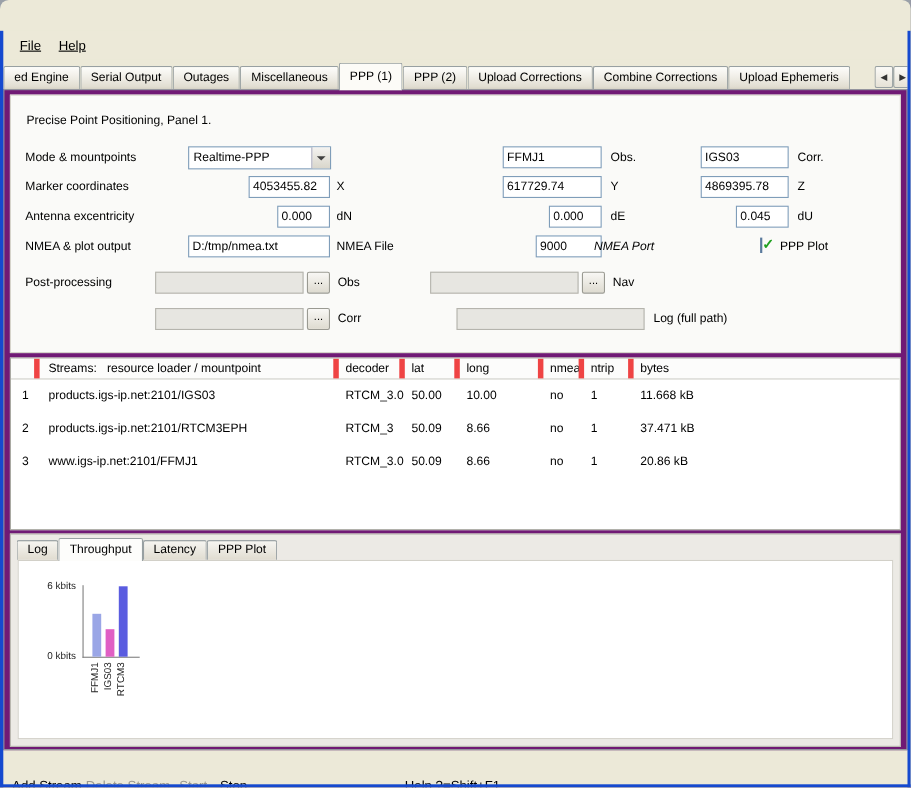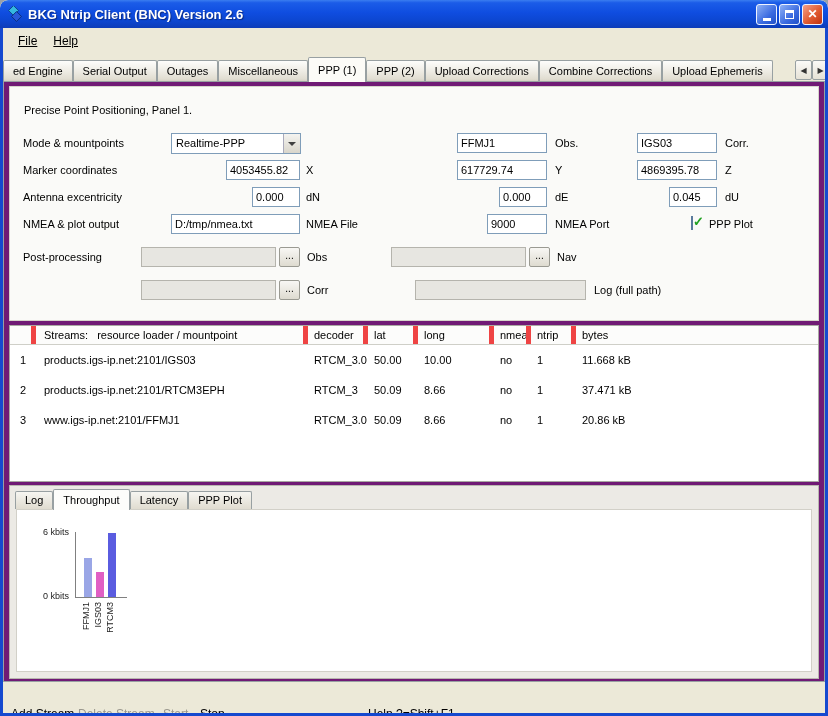--- a/index.html
+++ b/index.html
@@ -101,38 +101,20 @@
   
   .statusbar { position:absolute; left:3px; right:3px; top:684px; height:29px; background:#ece9d8; font-size:12px;margin-top:16px; }
   .sb-item { position:absolute; top:7px; white-space:nowrap; color:#000; }
   .sb-item.disabled { color:#9a988e; }
 </style>
 </head>
 <body>
 
 <div class="window">
 
-  <div class="titlebar">
-    <span class="app-icon">
-      <svg width="17" height="17" viewBox="0 0 17 17">
-        <rect x="4" y="1" width="7" height="7" transform="rotate(45 7.5 4.5)" fill="#35b8e0" stroke="#0a3a80" stroke-width="0.8"></rect>
-        <rect x="7" y="7" width="7" height="7" transform="rotate(45 10.5 10.5)" fill="#2a58d8" stroke="#0a2a70" stroke-width="0.8"></rect>
-      </svg>
-    </span>
-    <span class="title-text">BKG Ntrip Client (BNC) Version 2.6</span>
-    <span class="win-btn minmax">
-        <span class="glyph-min"></span>
-      </span>
-    <span class="win-btn minmax">
-        <span class="glyph-max"></span>
-      </span>
-    <span class="win-btn closeb">
-        <span>✕</span>
-      </span>
-  </div>
 
   <div class="menubar">
     <span class="menu-item">File</span>
     <span class="menu-item">Help</span>
   </div>
 
   <div class="tabbar">
     <span class="tab">ed Engine</span>
     <span class="tab">Serial Output</span>
     <span class="tab">Outages</span>
@@ -182,21 +164,21 @@
       <input class="abs tinput" style="left: 489px; top: 100px; width: 48px;" value="0.000">
       <div class="abs flabel" style="left:545px; top:100px;">dE</div>
       <input class="abs tinput" style="left: 659px; top: 100px; width: 48px;" value="0.045">
       <div class="abs flabel" style="left:715px; top:100px;">dU</div>
 
       
       <div class="abs flabel" style="left:13px; top:127px;">NMEA &amp; plot output</div>
       <input class="abs tinput" style="left: 161px; top: 127px; width: 129px;" value="D:/tmp/nmea.txt">
       <div class="abs flabel" style="left:296px; top:127px;">NMEA File</div>
       <input class="abs tinput" style="left: 477px; top: 127px; width: 60px;" value="9000">
-      <div class="abs flabel" style="left:545px; top:127px;">NMEA Port</div>
+      <div class="abs flabel" style="left:530px; top:127px;font-style:italic;">NMEA Port</div>
       <span class="abs checkbox" style="left:681px; top:130px;">
         <span class="check-mark">✓</span>
       </span>
       <div class="abs flabel" style="left:699px; top:127px;">PPP Plot</div>
 
       
       <div class="abs flabel" style="left:13px; top:160px;">Post-processing</div>
       <input class="abs tinput" style="left: 131px; top: 160px; width: 135px;" disabled="">
       <span class="abs browse-btn" style="left:269px; top:160px;">...</span>
       <div class="abs flabel" style="left:297px; top:160px;">Obs</div>

